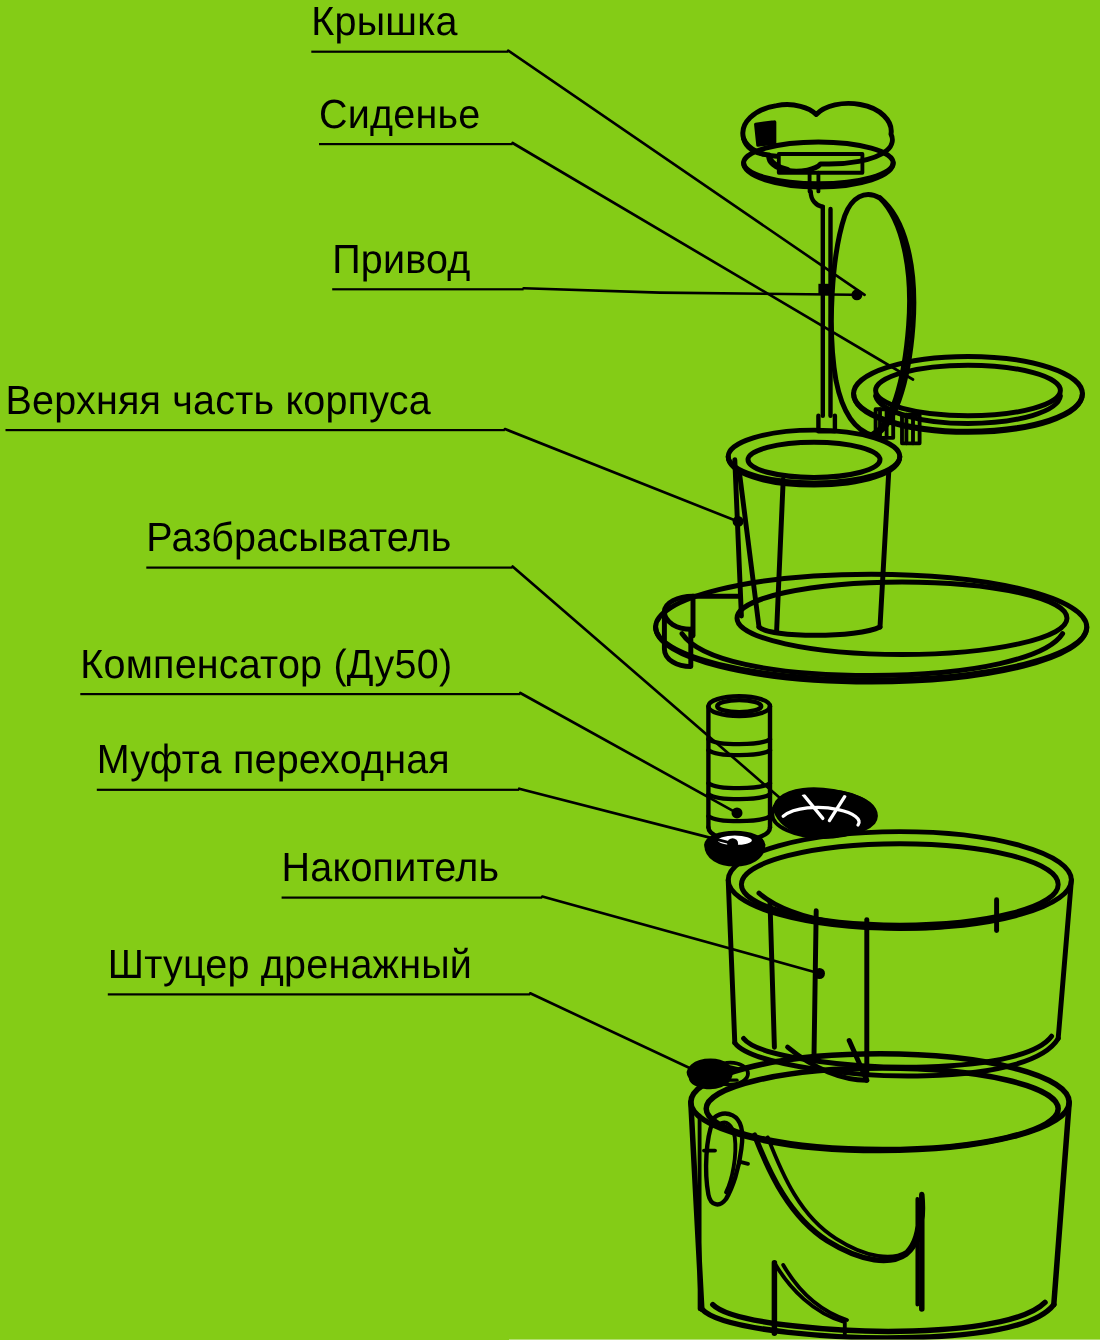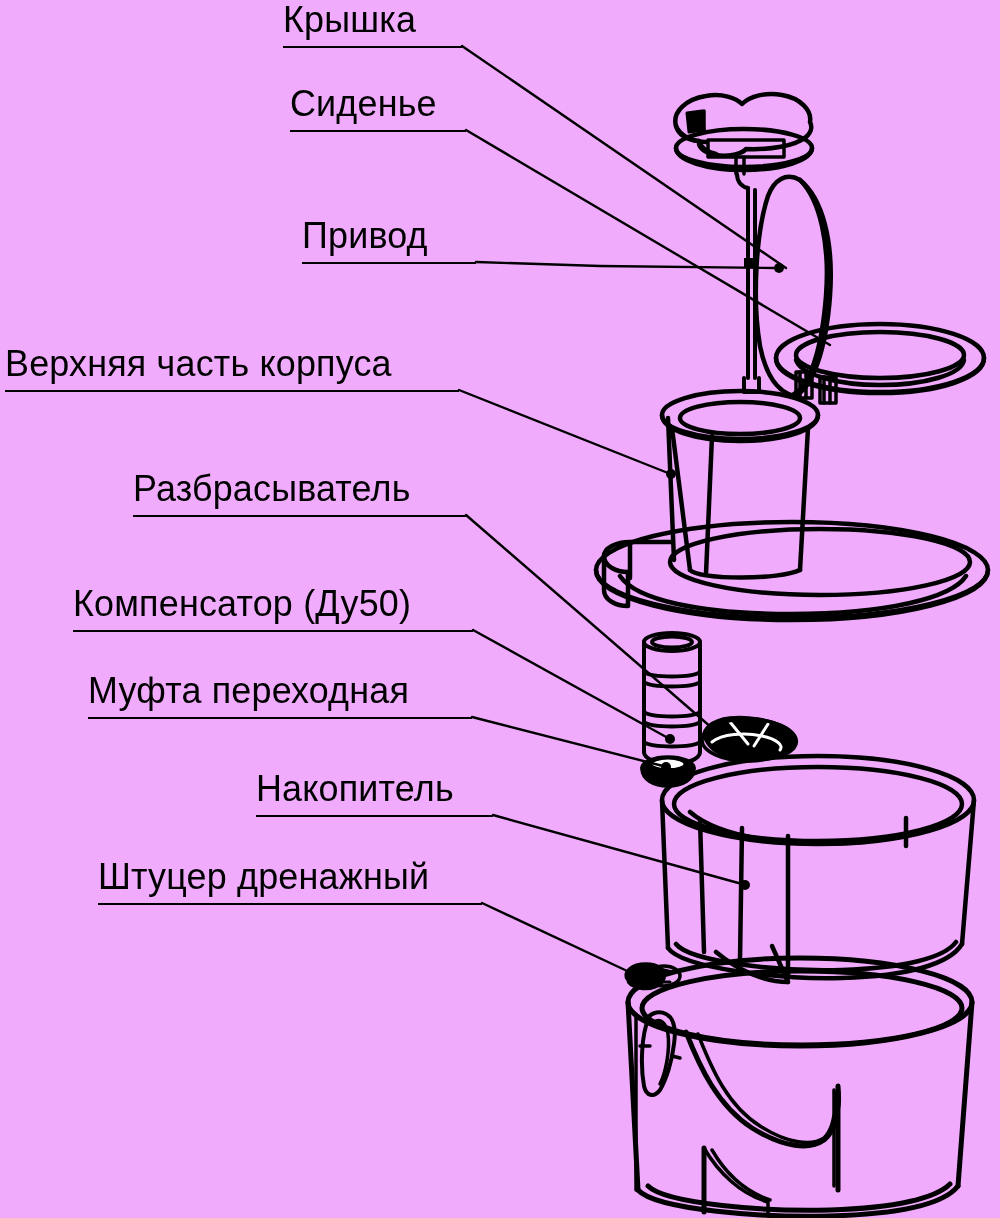--- a/index.html
+++ b/index.html
@@ -9,21 +9,21 @@
     background: #ffffff;
   }
   body {
     font-family: "Liberation Sans", "DejaVu Sans", sans-serif;
     color: #000000;
   }
   #stage {
     position: relative;
     width: 1000px;
     height: 1218px;
-    background: #f0abfc;
+    background: #84cc16;
     overflow: hidden;
   }
   #art {
     position: absolute;
     left: 0;
     top: 0;
     width: 1000px;
     height: 1218px;
   }
   .lbl {

